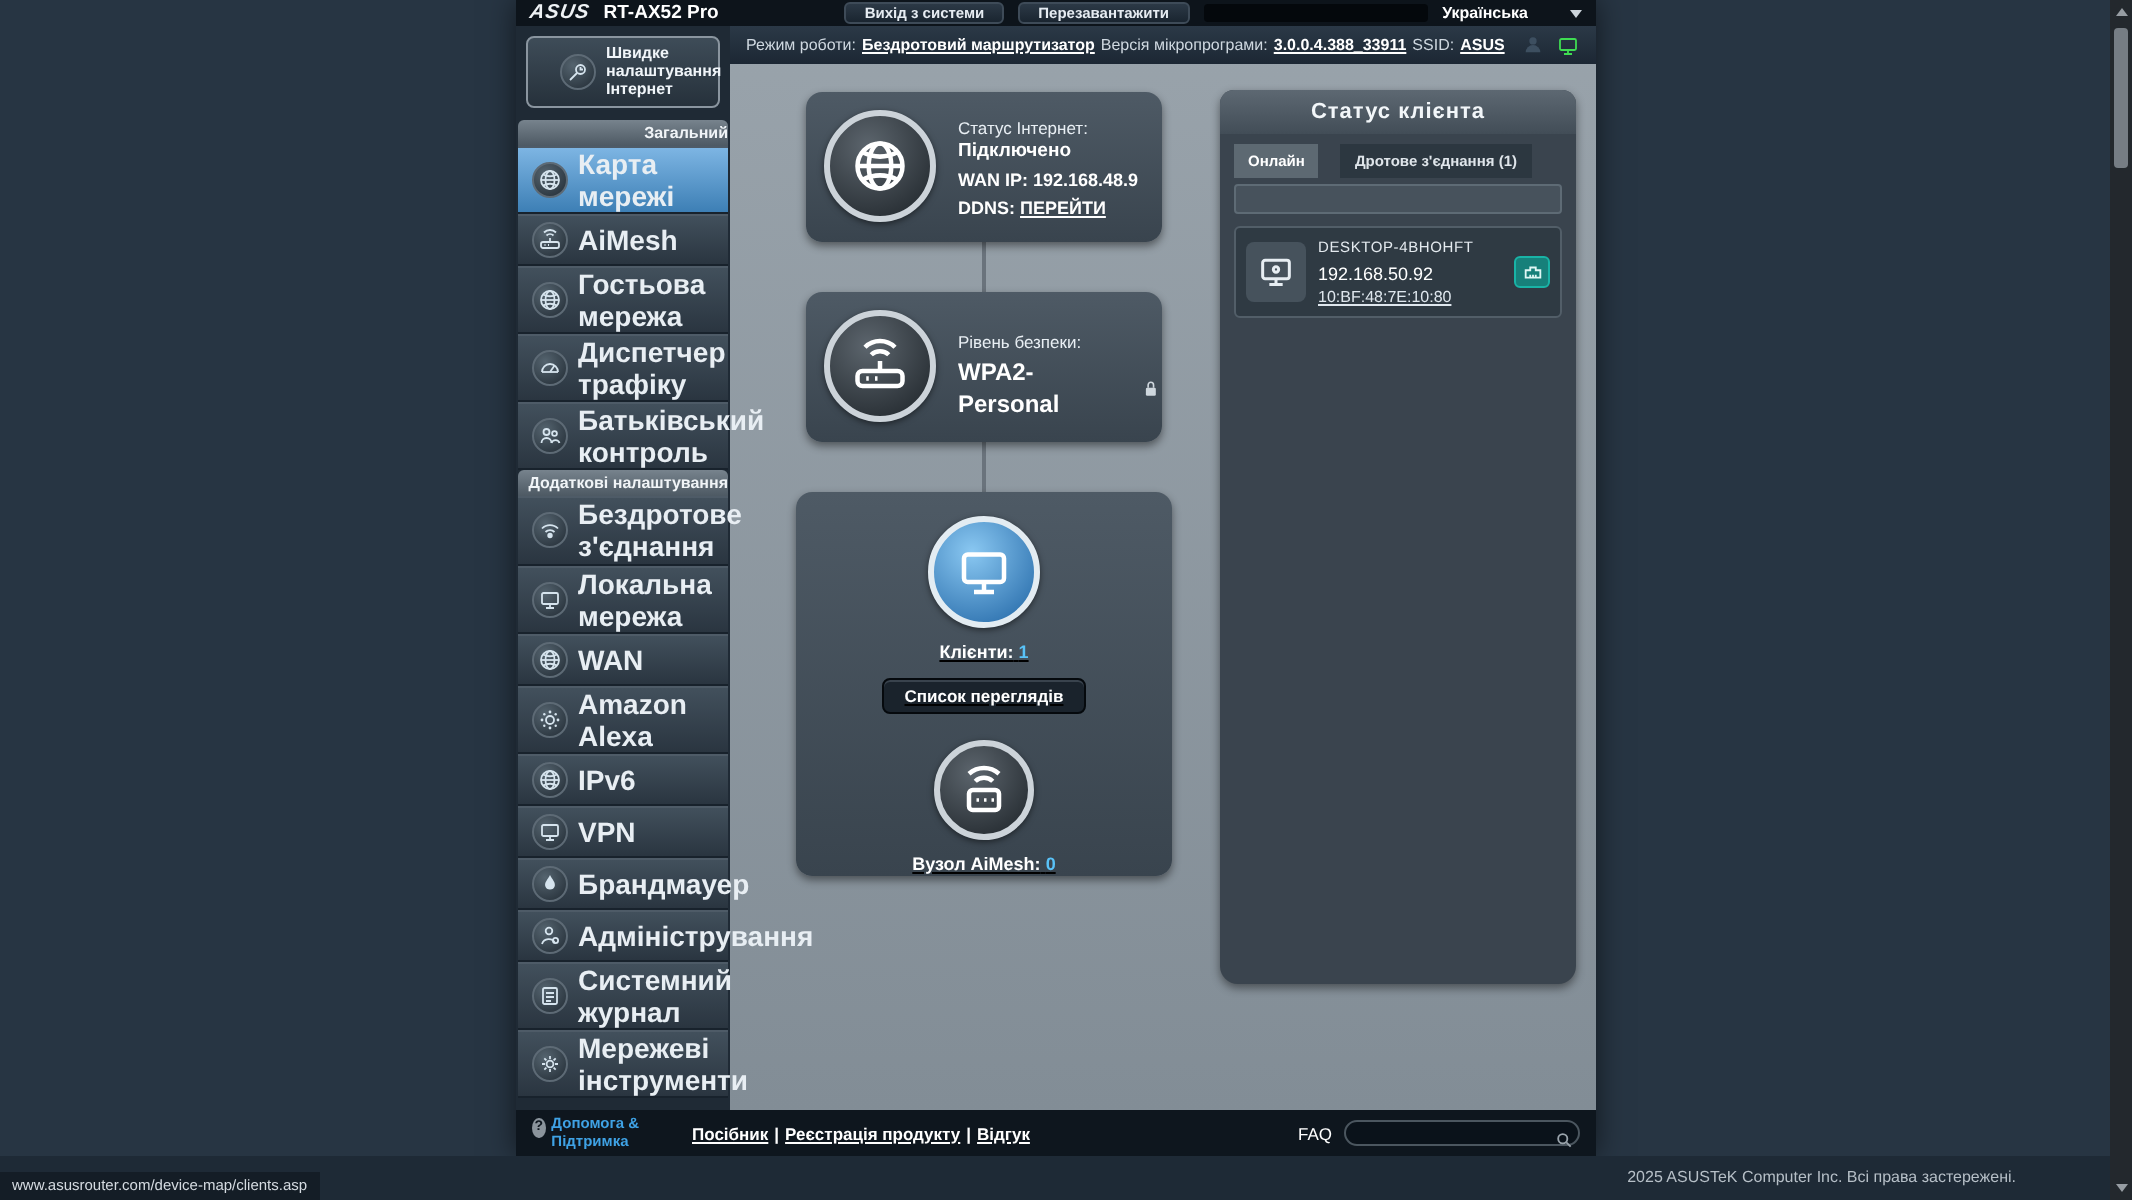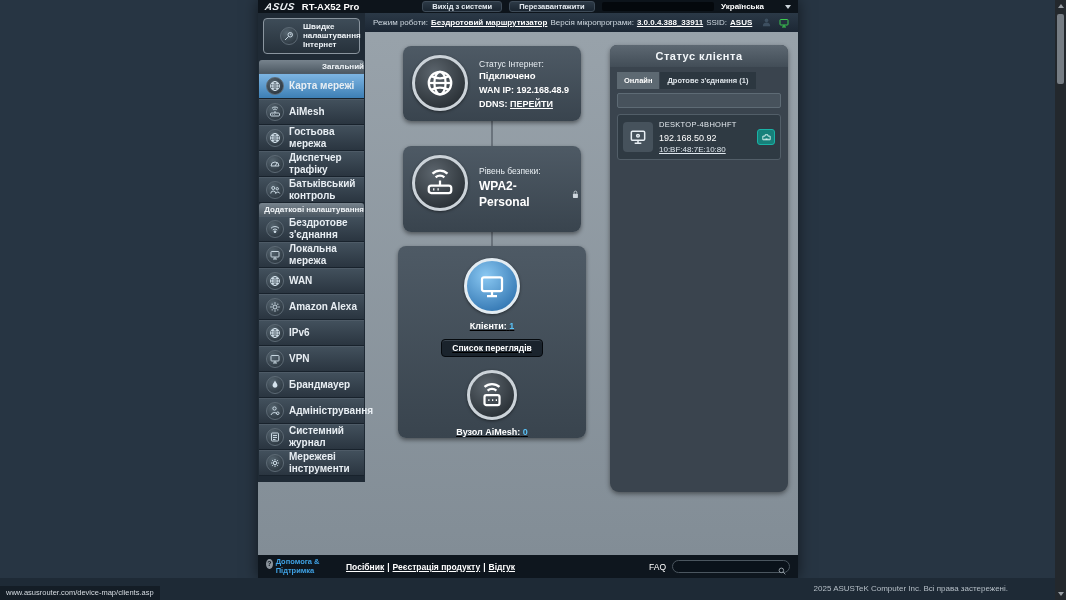--- a/index.html
+++ b/index.html
@@ -37,29 +37,29 @@
   .statusrow .lnk { font-weight:bold; color:#ffffff; text-decoration:underline; cursor:pointer; }
   .statusrow .lbl { color:#cfd8e0; }
   .sr-icons { margin-left:auto; display:flex; align-items:center; gap:6px; }
 
   
   .sidebar { position:absolute; left:0; top:0; width:107px; background:#1f2a35; padding:3px 0 6px; }
   .quick { margin:2px 5px 6px; border:1px solid #8a959f; border-radius:4px; background:linear-gradient(#3e4c58,#26313b); display:flex; align-items:center; gap:5px; padding:3px 16px; cursor:pointer; }
   .quick .qlabel { font-size:8px; font-weight:bold; color:#f0f5f9; line-height:1.15; }
   .side-section { height:13px; background:linear-gradient(#77838d,#4d5963); color:#f0f4f7; font-size:8px; font-weight:bold; text-align:right; line-height:13px; border-radius:3px 3px 0 0; margin:0 1px; }
   .side-item { display:flex; align-items:center; gap:5px; padding:0 3px 0 7px; min-height:26px; background:linear-gradient(#42505c,#2a3540); border-bottom:1px solid #18222c; border-top:1px solid #4e5b67; margin:0 1px; cursor:pointer; }
-  .side-item .silabel { font-size:10px; font-weight:bold; color:#e8eef3; line-height:1.15; }
+  .side-item .silabel { font-size:14px; font-weight:bold; color:#e8eef3; line-height:1.15; }
   .side-item.active { background:linear-gradient(#7db5e3,#3d7fb5); }
   .side-icon { flex:0 0 18px; width:18px; height:18px; border-radius:50%; background:radial-gradient(circle at 35% 30%, #55646f, #222c35); border:1px solid #5d6a75; color:#d6e4ee; display:flex; align-items:center; justify-content:center; }
   .side-icon svg { width:12px; height:12px; }
 
   
   .card { position:absolute; background:linear-gradient(#4e5a65,#39444e); border-radius:8px; box-shadow:0 2px 4px rgba(0,0,0,.45);text-decoration:underline; }
   .card1 { left:145px; top:33px; width:178px; height:75px; }
-  .card2 { left:145px; top:133px; width:178px; height:86px; }
+  .card2 { left:145px; top:133px; width:178px; height:75px; }
   .card3 { left:140px; top:233px; width:188px; height:192px; display:flex; flex-direction:column; align-items:center; }
   .connector { position:absolute; width:2px; background:#6a737c; left:233px; }
   .conn1 { top:108px; height:25px; }
   .conn2 { top:208px; height:25px; }
 
   .big-circle { width:56px; height:56px; border-radius:50%; background:radial-gradient(circle at 38% 30%, #5c656d, #1d2328); border:3px solid #ccd3d9; box-shadow:0 1px 3px rgba(0,0,0,.5); display:flex; align-items:center; justify-content:center; color:#ffffff; cursor:pointer; }
   .big-circle svg { width:30px; height:30px; }
   .big-circle.blue { background:radial-gradient(circle at 38% 30%, #8ac8f2, #1f64a4); border-color:#e3ecf2; }
   .big-circle.small { width:50px; height:50px; }
 
@@ -75,21 +75,21 @@
   .cnt-row .num { color:#59c2f7; }
   .dark-btn { background:#1a232c; border:1px solid #05090d; border-radius:4px; color:#ffffff; font-weight:bold; font-size:8.5px; padding:3px 10px; cursor:pointer; box-shadow:inset 0 1px 0 #39434d; white-space:nowrap; }
   .card3 .big-circle { margin-top:12px; }
   .card3 .dark-btn { margin-top:8px; }
   .card3 .big-circle.small { margin-top:13px; }
 
   
   .rpanel { position:absolute; left:352px; top:32px; width:178px; height:447px; background:#3a444e; border-radius:7px 7px 9px 9px; box-shadow:0 2px 5px rgba(0,0,0,.45); }
   .rp-header { height:22px; background:linear-gradient(#5d6872,#424d57); border-radius:7px 7px 0 0; color:#f2f6f9; font-weight:bold; font-size:11px; text-align:center; line-height:22px; letter-spacing:.5px; }
   .rp-inner { padding:5px 7px; }
-  .tabs { display:flex; gap:1px; }
+  .tabs { display:flex; gap:11px; }
   .tab { font-size:7.5px; font-weight:bold; padding:4px 7px; background:#2c3740; color:#dfe5ea; cursor:pointer; white-space:nowrap; }
   .tab.active { background:#5d6972; color:#ffffff; }
   .rp-search { width:100%; height:15px; background:#47525c; border:1px solid #5e6b75; border-radius:2px; color:#e8eef3; font-size:8px; padding:0 4px; outline:none; }
   .client-card { margin-top:6px; border:1px solid #525e68; background:#2f3a43; border-radius:3px; padding:5px; display:flex; align-items:center; gap:6px; cursor:pointer; }
   .client-ic { width:30px; height:30px; background:#46525c; border-radius:4px; display:flex; align-items:center; justify-content:center; color:#e7eef3; }
   .client-ic svg { width:20px; height:20px; }
   .client-mid { flex:1; }
   .client-name { font-size:7.5px; color:#e4eaef; letter-spacing:.3px; }
   .client-ip { font-size:9px; color:#ffffff; margin-top:4px; }
   .client-mac { font-size:8px; color:#dfe7ee; text-decoration:underline; margin-top:2px; cursor:pointer; }

